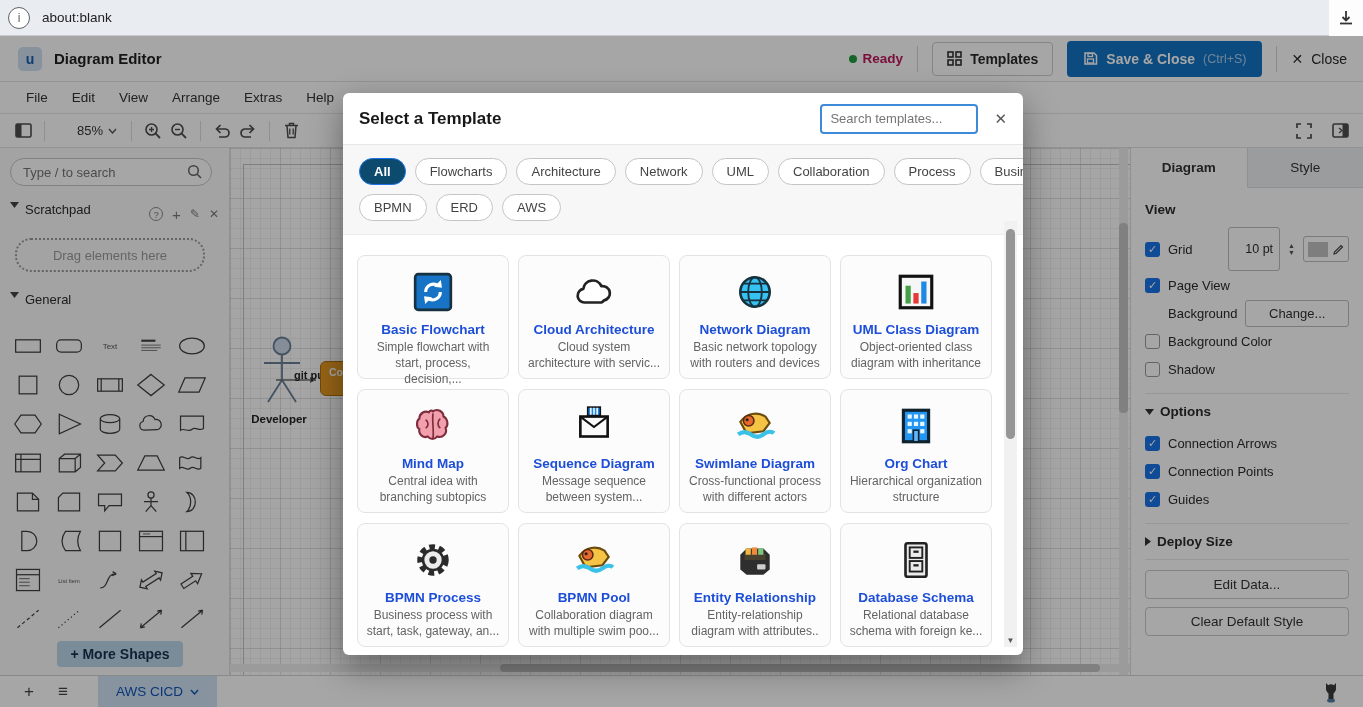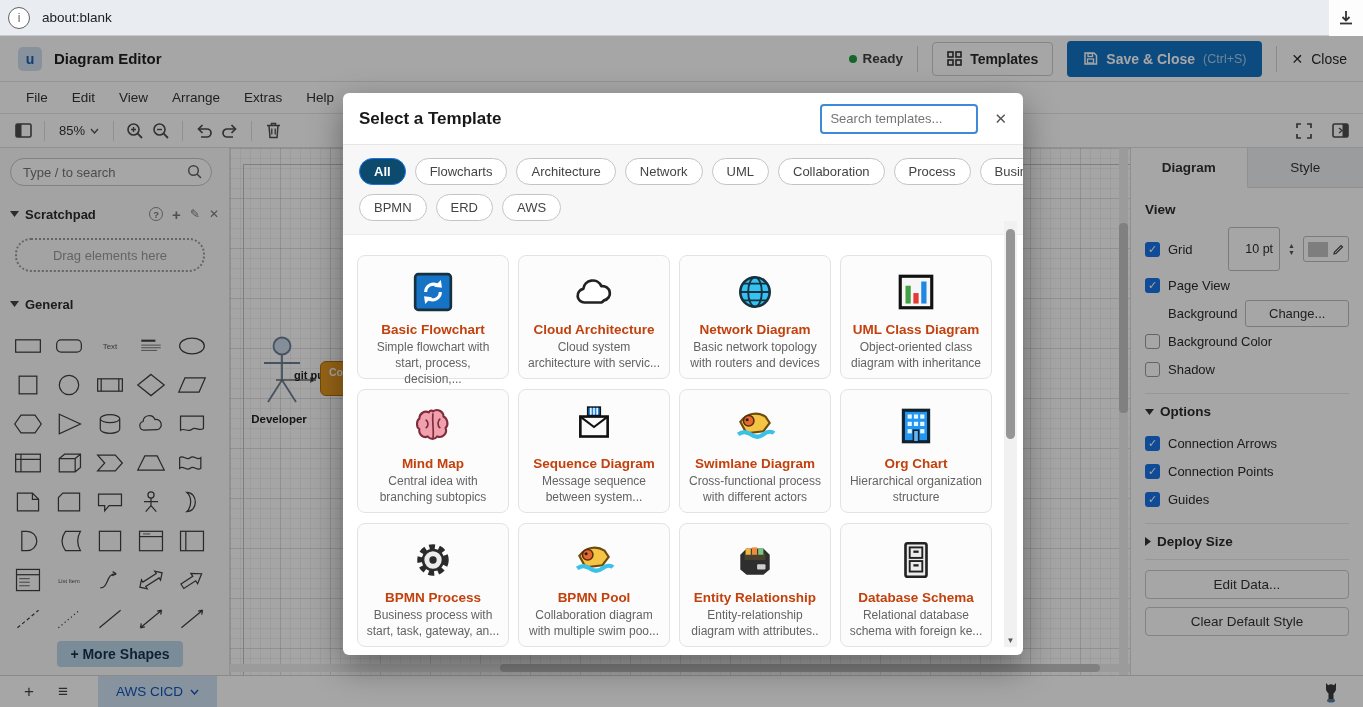--- a/index.html
+++ b/index.html
@@ -15,21 +15,21 @@
   .url-text { margin-left:12px; font-size:13.5px; color:#202124; }
   .dl-box { position:absolute; right:0; top:0; width:34px; height:36px; background:#fdfdfd; display:flex; align-items:center; justify-content:center;}
 
   
   .titlebar { position:absolute; left:0; top:36px; width:1363px; height:46px; background:#fff;
     border-bottom:1px solid #e3e3e3; display:flex; align-items:center; }
   .app-logo { width:24px; height:24px; margin-left:18px; background:#cfe0f2; border-radius:5px;
     color:#1b5fae; font-weight:bold; font-size:14px; display:flex; align-items:center; justify-content:center;}
   .app-title { margin-left:12px; font-size:15px; font-weight:bold; color:#1f1f1f; }
   .titlebar-right { position:absolute; right:16px; display:flex; align-items:center; gap:14px; }
-  .ready { display:flex; align-items:center; gap:6px; color:#404040; font-size:13.5px; font-weight:bold;}
+  .ready { display:flex; align-items:center; gap:6px; color:#be185d; font-size:13.5px; font-weight:bold;}
   .ready-dot { width:8px; height:8px; border-radius:50%; background:#1e9e3e; }
   .vsep { width:1px; height:26px; background:#d4d4d4; }
   .btn-templates { display:flex; align-items:center; gap:8px; height:34px; padding:0 14px; background:#fff;
     border:1px solid #cdcdcd; border-radius:4px; font-size:14px; font-weight:bold; color:#2a2a2a; cursor:pointer;}
   .btn-save { display:flex; align-items:center; gap:8px; height:36px; padding:0 16px; background:#1273c4;
     border:none; border-radius:4px; font-size:14px; font-weight:bold; color:#fff; cursor:pointer;}
   .btn-save .shortcut { color:#a9cdeb; font-weight:normal; font-size:12.5px;}
   .btn-close { display:flex; align-items:center; gap:8px; background:none; border:none; font-size:14px; color:#2a2a2a; cursor:pointer;}
 
   
@@ -43,21 +43,21 @@
   .zoom-dd { display:flex; align-items:center; gap:5px; font-size:13px; color:#333; padding:0 6px; cursor:pointer;}
   .toolbar-right { position:absolute; right:10px; display:flex; gap:10px;}
 
   
   .sidebar { position:absolute; left:0; top:148px; width:230px; height:527px; background:#fbfbfb;
     border-right:1px solid #e0e0e0; }
   .side-search { position:absolute; left:10px; top:10px; width:202px; height:28px; }
   .side-search input { width:100%; height:100%; border:1px solid #c6c6c6; border-radius:14px; padding:0 30px 0 12px;
     font-size:13px; color:#444; background:#fff; outline:none; font-family:inherit;}
   .side-search .mag { position:absolute; right:10px; top:6px; }
-  .section-head { display:flex; align-items:center; gap:6px; font-size:13px; font-weight:bold; color:#2c2c2c;
+  .section-head { display:flex; gap:6px; font-size:13px; font-weight:normal; color:#2c2c2c;
     padding:0 10px; height:24px; cursor:pointer;}
   .scratch-icons { margin-left:auto; display:flex; gap:9px; color:#7a7a7a; font-size:12px; align-items:center;}
   .scratch-icons span{cursor:pointer;}
   .qmark { width:14px; height:14px; border:1px solid #8b8b8b; border-radius:50%; font-size:9.5px;
     display:flex; align-items:center; justify-content:center;}
   .drag-box { position:absolute; left:15px; top:90px; width:190px; height:34px; border:2px dotted #9a9a9a;
     border-radius:16px; color:#9a9a9a; font-size:13px; display:flex; align-items:center; justify-content:center;}
   .shape-grid { position:absolute; left:8px; top:178px; width:204px; display:grid;
     grid-template-columns:repeat(5,40px); grid-auto-rows:39px; justify-content:space-between;}
   .shape-cell { display:flex; align-items:center; justify-content:center; cursor:pointer;}
@@ -135,21 +135,21 @@
   .filter-bar { background:#f7f7f8; border-bottom:1px solid #ececec; padding:13px 16px; display:flex;
     flex-direction:column; gap:9px;}
   .pill-row { display:flex; gap:9px; }
   .pill { height:27px; padding:0 14px; border-radius:14px; border:1px solid #c4c4c4; background:#fff;
     font-size:13px; color:#444; display:flex; align-items:center; cursor:pointer; font-family:inherit;}
   .pill.active { background:#0c4a6e; border-color:#1a73e8; color:#fff; font-weight:bold;}
   .card-grid { padding:20px 30px 0 14px; display:grid; grid-template-columns:repeat(4,152px); gap:10px 9px;}
   .tcard { height:124px; border:1px solid #e3e3e3; border-radius:8px; background:#fcfcfc; text-align:center;
     padding-top:12px; cursor:pointer;}
   .tcard .icon-wrap { height:48px; display:flex; align-items:center; justify-content:center;}
-  .tcard .t-title { font-size:13.5px; font-weight:bold; color:#c2410c; margin-top:6px;}
+  .tcard .t-title { font-size:13.5px; font-weight:bold; color:#1d4ed8; margin-top:6px;}
   .tcard .t-desc { font-size:12px; color:#636363; line-height:1.32; margin-top:3px; padding:0 7px;}
   .dlg-scroll-track { position:absolute; right:6px; top:128px; bottom:8px; width:13px; background:#f1f1f1;}
   .dlg-scroll-thumb { position:absolute; right:8px; top:136px; width:9px; height:210px; background:#969696; border-radius:5px;}
   .dlg-scroll-down { position:absolute; right:7px; bottom:10px; width:11px; text-align:center; font-size:8px; color:#555; cursor:pointer;}
 </style>
 </head>
 <body>
 
 <div class="browser-bar">
   <span class="info-badge">i</span>
@@ -209,21 +209,21 @@
   </div>
 
 <div class="toolbar">
   <span class="tb-ic" style="margin-left:10px">
     <svg width="17" height="15" viewBox="0 0 17 15">
         <rect x="1" y="1" width="15" height="13" rx="1.5" fill="none" stroke="#4d4d4d" stroke-width="1.6"></rect>
         <rect x="1" y="1" width="5.5" height="13" fill="#4d4d4d"></rect>
       </svg>
   </span>
   <span class="tb-sep"></span>
-  <span class="zoom-dd" style="">
+  <span class="zoom-dd" style="margin-left:18px">
     <span>85%</span>
     <svg width="9" height="6" viewBox="0 0 9 6">
         <path d="M1 1l3.5 4L8 1" stroke="#555" stroke-width="1.4" fill="none"></path>
       </svg>
   </span>
   <span class="tb-sep"></span>
   <span class="tb-ic">
     <svg width="18" height="18" viewBox="0 0 18 18">
         <circle cx="7.5" cy="7.5" r="5.5" fill="none" stroke="#4d4d4d" stroke-width="1.6"></circle>
         <path d="M11.7 11.7L16 16" stroke="#4d4d4d" stroke-width="1.8"></path>

